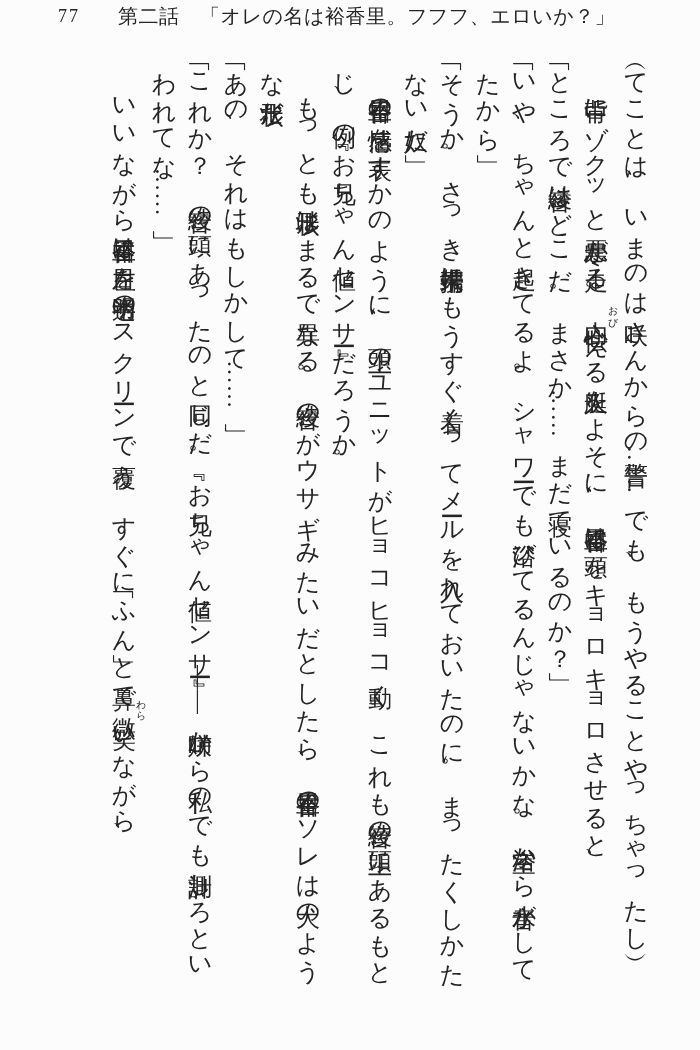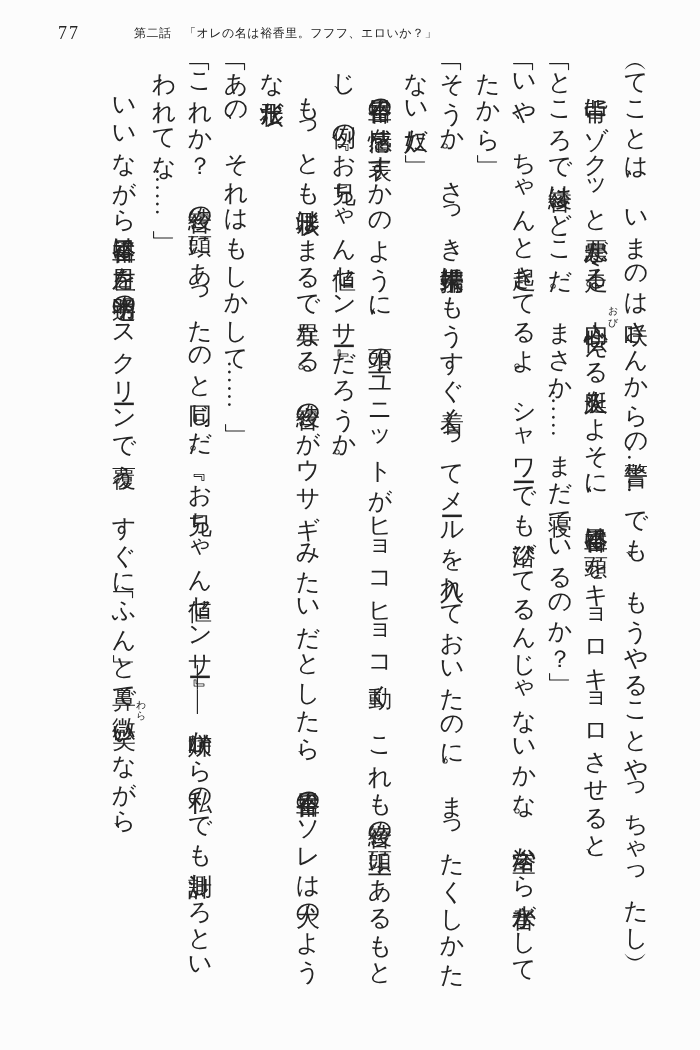--- a/index.html
+++ b/index.html
@@ -16,35 +16,35 @@
   }
   .page {
     position: relative;
     width: 700px;
     height: 1050px;
     background: #fcfcfc;
   }
   
   .page-header {
     position: absolute;
-    top: 21px;
+    top: 4px;
     left: 58px;
     display: flex;
     align-items: flex-end;
     font-size: 18px;
     line-height: 24px;
     white-space: nowrap;
   }
   .page-number {
     letter-spacing: 2px;
     font-size: 18px;
   }
   .chapter-title {
-    margin-left: 54px;
-    font-size: 12px;
+    margin-left: 38px;
+    font-size: 20px;
     letter-spacing: 0.5px;
   }
   
   .body-text {
     position: absolute;
     top: 56px;
     right: 46px;
     width: 612px;
     height: 936px;
     writing-mode: vertical-rl;

